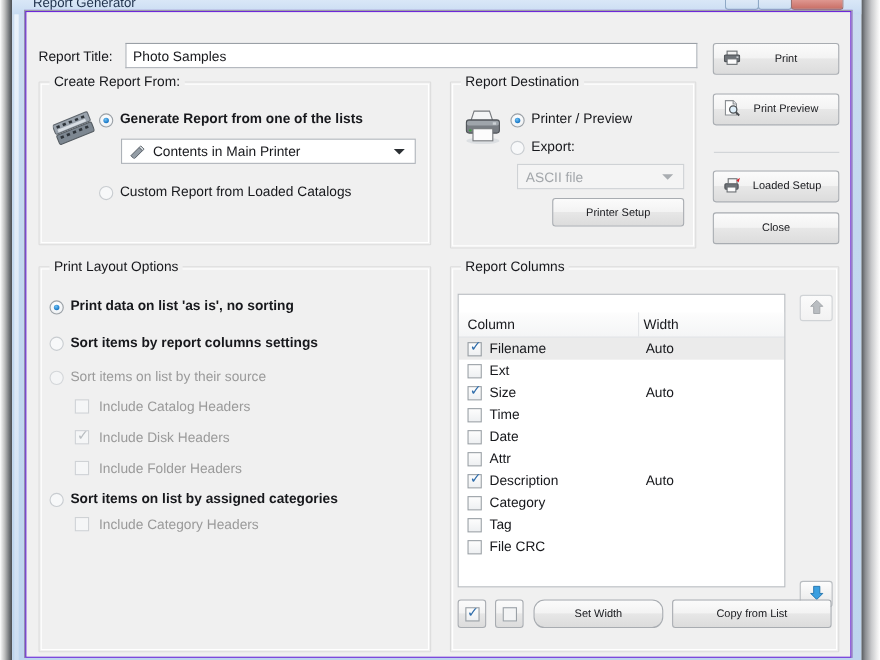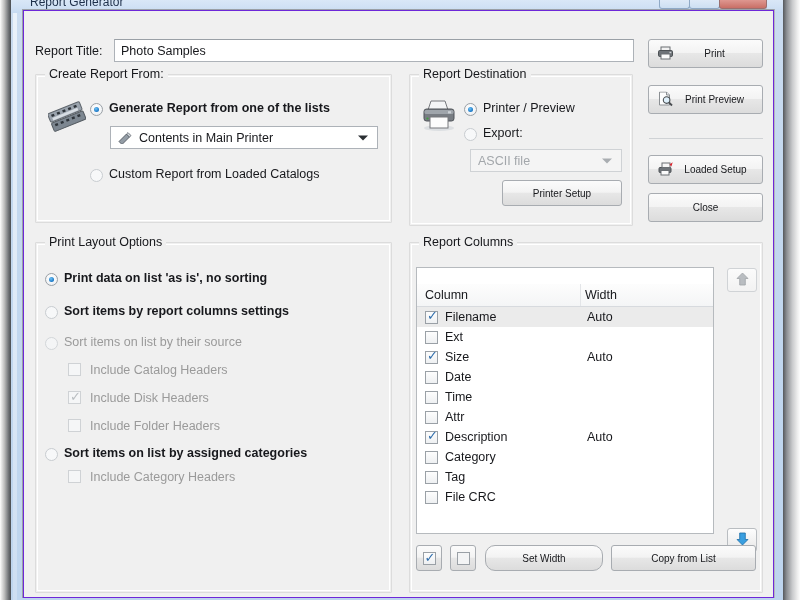--- a/index.html
+++ b/index.html
@@ -310,26 +310,26 @@
             </div>
             <div class="lv-row">
               <span class="lv-cbx">
                 <span class="tick">✓</span>
               </span>
               <span class="nm">Size</span>
               <span class="wd">Auto</span>
             </div>
             <div class="lv-row">
               <span class="lv-cbx"></span>
+              <span class="nm">Time</span>
+              <span class="wd"></span>
+            </div>
+            <div class="lv-row">
+              <span class="lv-cbx"></span>
               <span class="nm">Date</span>
-              <span class="wd"></span>
-            </div>
-            <div class="lv-row">
-              <span class="lv-cbx"></span>
-              <span class="nm">Time</span>
               <span class="wd"></span>
             </div>
             <div class="lv-row">
               <span class="lv-cbx"></span>
               <span class="nm">Attr</span>
               <span class="wd"></span>
             </div>
             <div class="lv-row">
               <span class="lv-cbx">
                 <span class="tick">✓</span>

